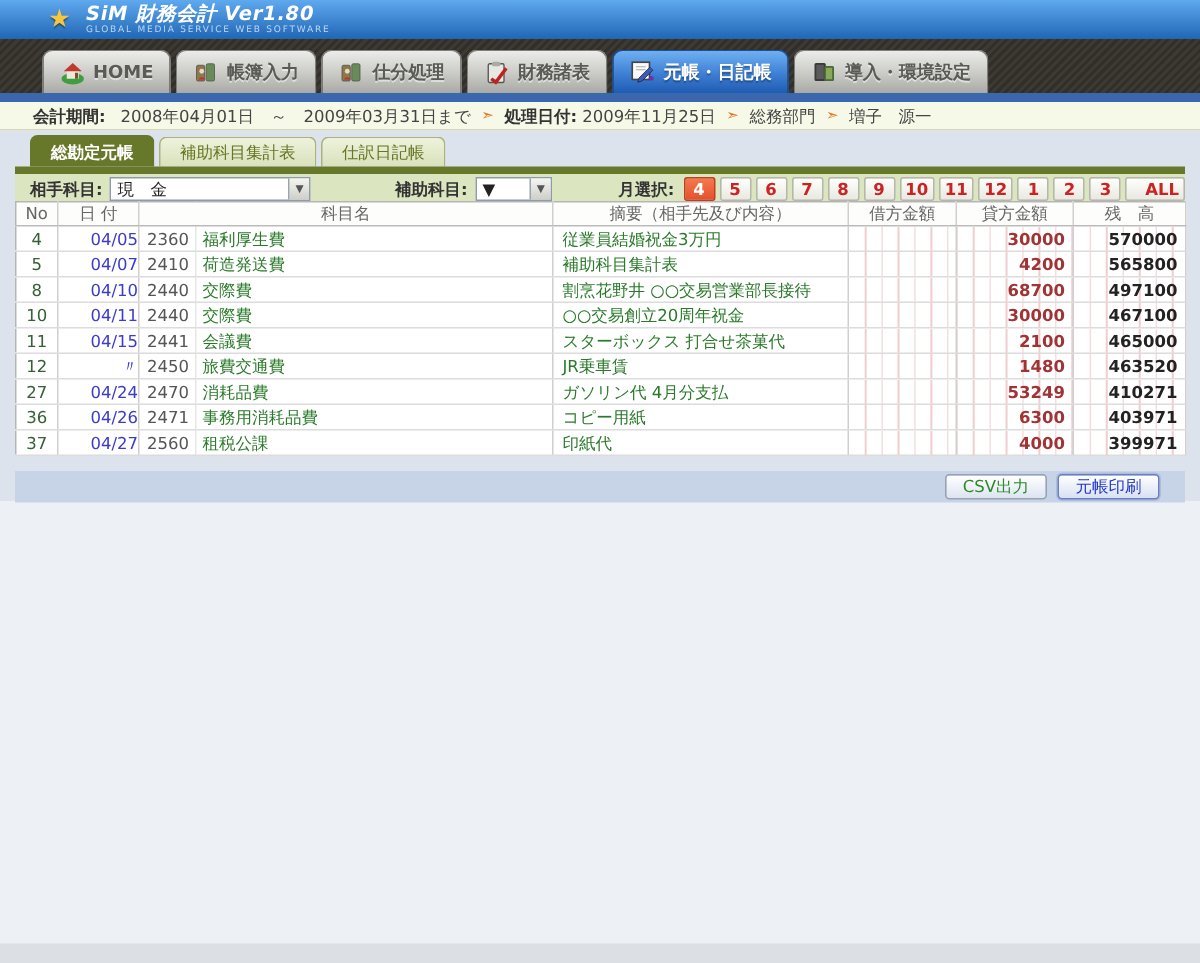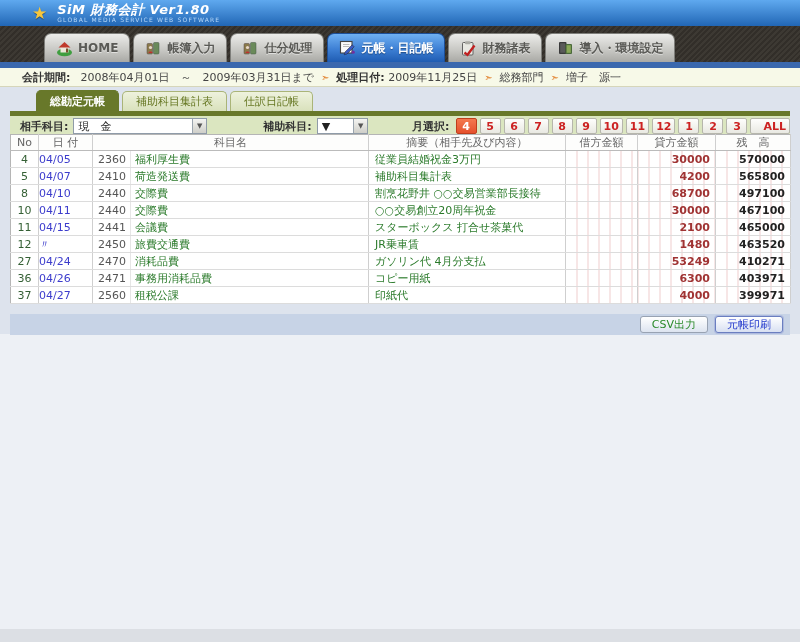--- a/index.html
+++ b/index.html
@@ -11,41 +11,41 @@
   
   .banner { position:absolute; top:0; left:0; width:800px; height:26px;
     background:linear-gradient(#5fa9ef,#2166b5); display:flex; align-items:center; }
   .star { font-size:17px; color:#f6c63c; margin-left:32px; text-shadow:0 1px 1px rgba(0,0,0,.4); line-height:1; }
   .titlewrap { margin-left:10px; line-height:1; }
   .apptitle { color:#fff; font-weight:bold; font-style:italic; font-size:13px; letter-spacing:0.5px; }
   .appsub { color:#b9d9f9; font-size:6px; letter-spacing:1.2px; margin-top:1px; }
   
   .tabbar { position:absolute; top:26px; left:0; width:800px; height:36px;
     background:repeating-linear-gradient(135deg,#3d3933 0 2px,#322e29 2px 4px); }
-  .tabs { position:absolute; bottom:0; left:44px; display:flex; align-items:flex-end; gap:3px; }
+  .tabs { position:absolute; bottom:0; left:28px; display:flex; align-items:flex-end; gap:3px; }
   .tab { height:29px; padding:0 11px; border-radius:7px 7px 0 0; display:flex; align-items:center; gap:5px;
     background:linear-gradient(#ececea 0%,#c9c9c5 55%,#a9a9a5 100%);
     border:1px solid #7e7e7a; border-bottom:none; cursor:pointer; }
   .tab .tablabel { font-size:12px; font-weight:bold; color:#5a5a56; text-shadow:0 1px 0 rgba(255,255,255,.5); white-space:nowrap; }
   .tab.active { background:linear-gradient(#6fb0f2 0%,#3d7fd4 55%,#1f5cb2 100%); border-color:#1d4f98; }
   .tab.active .tablabel { color:#fff; text-shadow:0 1px 1px rgba(0,0,0,.35); }
   .tabicon { display:inline-flex; width:17px; height:17px; }
   .tabicon svg { width:17px; height:17px; }
   
   .bluestrip { position:absolute; top:62px; left:0; width:800px; height:6px; background:#3a68ae; }
   .infobar { position:absolute; top:68px; left:0; width:800px; height:19px; background:#f7f9e8;
     border-bottom:1px solid #d6d6ba; display:flex; align-items:center; font-size:11px; color:#444; padding-left:22px; white-space:nowrap; }
   .infobar b { font-weight:bold; color:#333; }
   .infobar .sep { color:#e0781e; font-weight:bold; margin:0 7px; font-size:10px; }
   .infobar .gap { width:10px; display:inline-block; }
   
   .content { position:absolute; top:87px; left:0; width:800px; height:247px; background:#dde3ed; }
   .bottomstrip { position:absolute; bottom:0; left:0; width:800px; height:13px; background:#dcdfe4; }
   
-  .subtabs { position:absolute; top:3px; left:36px; display:flex; align-items:flex-end; gap:3px; }
+  .subtabs { position:absolute; top:3px; left:20px; display:flex; align-items:flex-end; gap:3px; }
   .subtab { height:20px; padding:0 13px; border-radius:5px 5px 0 0; display:flex; align-items:center;
     background:linear-gradient(#eef2dd,#d9e1bc); border:1px solid #aab478; border-bottom:none;
     font-size:11px; color:#667722; cursor:pointer; white-space:nowrap; }
   .subtab.active { height:21px; background:#68782a; border-color:#68782a; color:#fff; font-weight:bold; }
   .olivebar { position:absolute; top:24px; left:10px; width:780px; height:5px; background:#68782a; }
   
   .filterrow { position:absolute; top:29px; left:10px; width:780px; height:20px; background:#dbe6c0;
     display:flex; align-items:center; font-size:11px; color:#333; }
   .flabel { font-weight:bold; white-space:nowrap; }
   .selectbox { height:16px; background:#fff; border:1px solid #8f9ba8; display:flex; align-items:center; margin-left:5px; }
@@ -59,31 +59,31 @@
   .mbtn.sel { background:linear-gradient(#f4794f,#e5512c); border-color:#bf3e1c; color:#fff; }
   .mbtn.all { min-width:37px;padding-left:12px; }
   
   table.ledger { position:absolute; top:47px; left:10px; width:780px; border-collapse:collapse; table-layout:fixed;
     background:#fff; border:1px solid #b5b5b5; }
   table.ledger th { height:16px; font-size:11px; font-weight:normal; color:#666; background:#fdfdfc;
     border-right:1px solid #cfcfcf; border-bottom:1px solid #bbb; white-space:nowrap; }
   table.ledger td { height:17px; font-size:11px; border-right:1px solid #cfcfcf; border-bottom:1px solid #dcdcdc;
     white-space:nowrap; overflow:hidden; }
   td.c-no { text-align:center; color:#356035; }
-  td.c-date { text-align:left; color:#3c3ccc; cursor:pointer; }
+  td.c-date { text-align:right; color:#3c3ccc; cursor:pointer; }
   td.c-code { text-align:right; color:#555; padding-right:4px; border-right:1px solid #e6e6e6 !important; }
   td.c-name { text-align:left; color:#2a7a2a; padding-left:4px; }
   td.c-sum { text-align:left; color:#2a7a2a; padding-left:6px; }
   td.amt { text-align:right; padding-right:5px;
     background-image:repeating-linear-gradient(90deg,transparent 0,transparent 10px,rgba(214,125,125,.38) 10px,rgba(214,125,125,.38) 11px); }
   td.c-credit { color:#a03333; font-weight:bold; }
   td.c-bal { color:#222; font-weight:bold; }
   
   .footerbar { position:absolute; top:227px; left:10px; width:780px; height:21px; background:#c7d3e6;
-    display:flex; align-items:center; justify-content:flex-end; gap:7px; padding-right:7px; }
+    display:flex; align-items:center; justify-content:flex-end; gap:7px; padding-right:17px; }
   .fbtn { height:17px; padding:0 11px; border-radius:3px; font-size:11px; display:flex; align-items:center; cursor:pointer; }
   .fbtn.csv { color:#2a8a2a; border:1px solid #98a2b2; background:linear-gradient(#ffffff,#dde4f0); }
   .fbtn.print { color:#2238cc; border:1px solid #6a7ec0; background:linear-gradient(#ffffff,#d8e0f2); box-shadow:0 0 0 1px #aebade; }
 </style>
 </head>
 <body>
 
 <div class="banner">
   <span class="star">★</span>
   <div class="titlewrap">
@@ -120,40 +120,40 @@
         <span class="tabicon">
           <svg viewBox="0 0 17 17">
             <rect x="2" y="3.5" width="5.5" height="10.5" rx="1" fill="#8a7a4a" stroke="#544" stroke-width=".5"></rect>
             <rect x="8.5" y="2.5" width="5.5" height="11.5" rx="1" fill="#6a8a5a" stroke="#454" stroke-width=".5"></rect>
             <circle cx="5.5" cy="7.5" r="1.6" fill="#e8d8c8"></circle>
             <path d="M3.5 13c0-2 4-2 4 0z" fill="#c03030"></path>
           </svg>
         </span>
         <span class="tablabel">仕分処理</span>
       </div>
+      <div class="tab">
+        <span class="tabicon">
+          <svg viewBox="0 0 17 17">
+            <rect x="2.5" y="2.5" width="10.5" height="12.5" rx="1" fill="#e8e8e2" stroke="#555" stroke-width=".9"></rect>
+            <rect x="5" y="1.2" width="5.5" height="3" rx="1" fill="#aaaaa4"></rect>
+            <path d="M4.5 12.5 7.5 14.8l7-9.3" stroke="#c02020" stroke-width="2.3" fill="none"></path>
+          </svg>
+        </span>
+        <span class="tablabel">財務諸表</span>
+      </div>
       <div class="tab active">
         <span class="tabicon">
           <svg viewBox="0 0 17 17">
             <rect x="1.5" y="1.5" width="11.5" height="11.5" fill="#fafafa" stroke="#444" stroke-width="1.1"></rect>
             <path d="M4 4.5h6.5M4 6.5h6.5" stroke="#aaa" stroke-width=".8"></path>
             <path d="M6 12 13.2 4.8l2 2L8 14l-2.8.8z" fill="#3a5ac0" stroke="#223" stroke-width=".5"></path>
             <circle cx="14.2" cy="12.2" r="1.6" fill="#7030a0"></circle>
           </svg>
         </span>
         <span class="tablabel">元帳・日記帳</span>
-      </div>
-      <div class="tab">
-        <span class="tabicon">
-          <svg viewBox="0 0 17 17">
-            <rect x="2.5" y="2.5" width="10.5" height="12.5" rx="1" fill="#e8e8e2" stroke="#555" stroke-width=".9"></rect>
-            <rect x="5" y="1.2" width="5.5" height="3" rx="1" fill="#aaaaa4"></rect>
-            <path d="M4.5 12.5 7.5 14.8l7-9.3" stroke="#c02020" stroke-width="2.3" fill="none"></path>
-          </svg>
-        </span>
-        <span class="tablabel">財務諸表</span>
       </div>
       <div class="tab">
         <span class="tabicon">
           <svg viewBox="0 0 17 17">
             <rect x="2" y="2" width="7.5" height="12" rx="1" fill="#3a3a3a"></rect>
             <rect x="3.2" y="3.2" width="5" height="9.5" fill="#5a5a5a"></rect>
             <rect x="8.5" y="4" width="6.5" height="10" rx="1" fill="#4a6a3a"></rect>
             <rect x="9.6" y="5.2" width="4.2" height="7.6" fill="#8aa858"></rect>
           </svg>
         </span>

